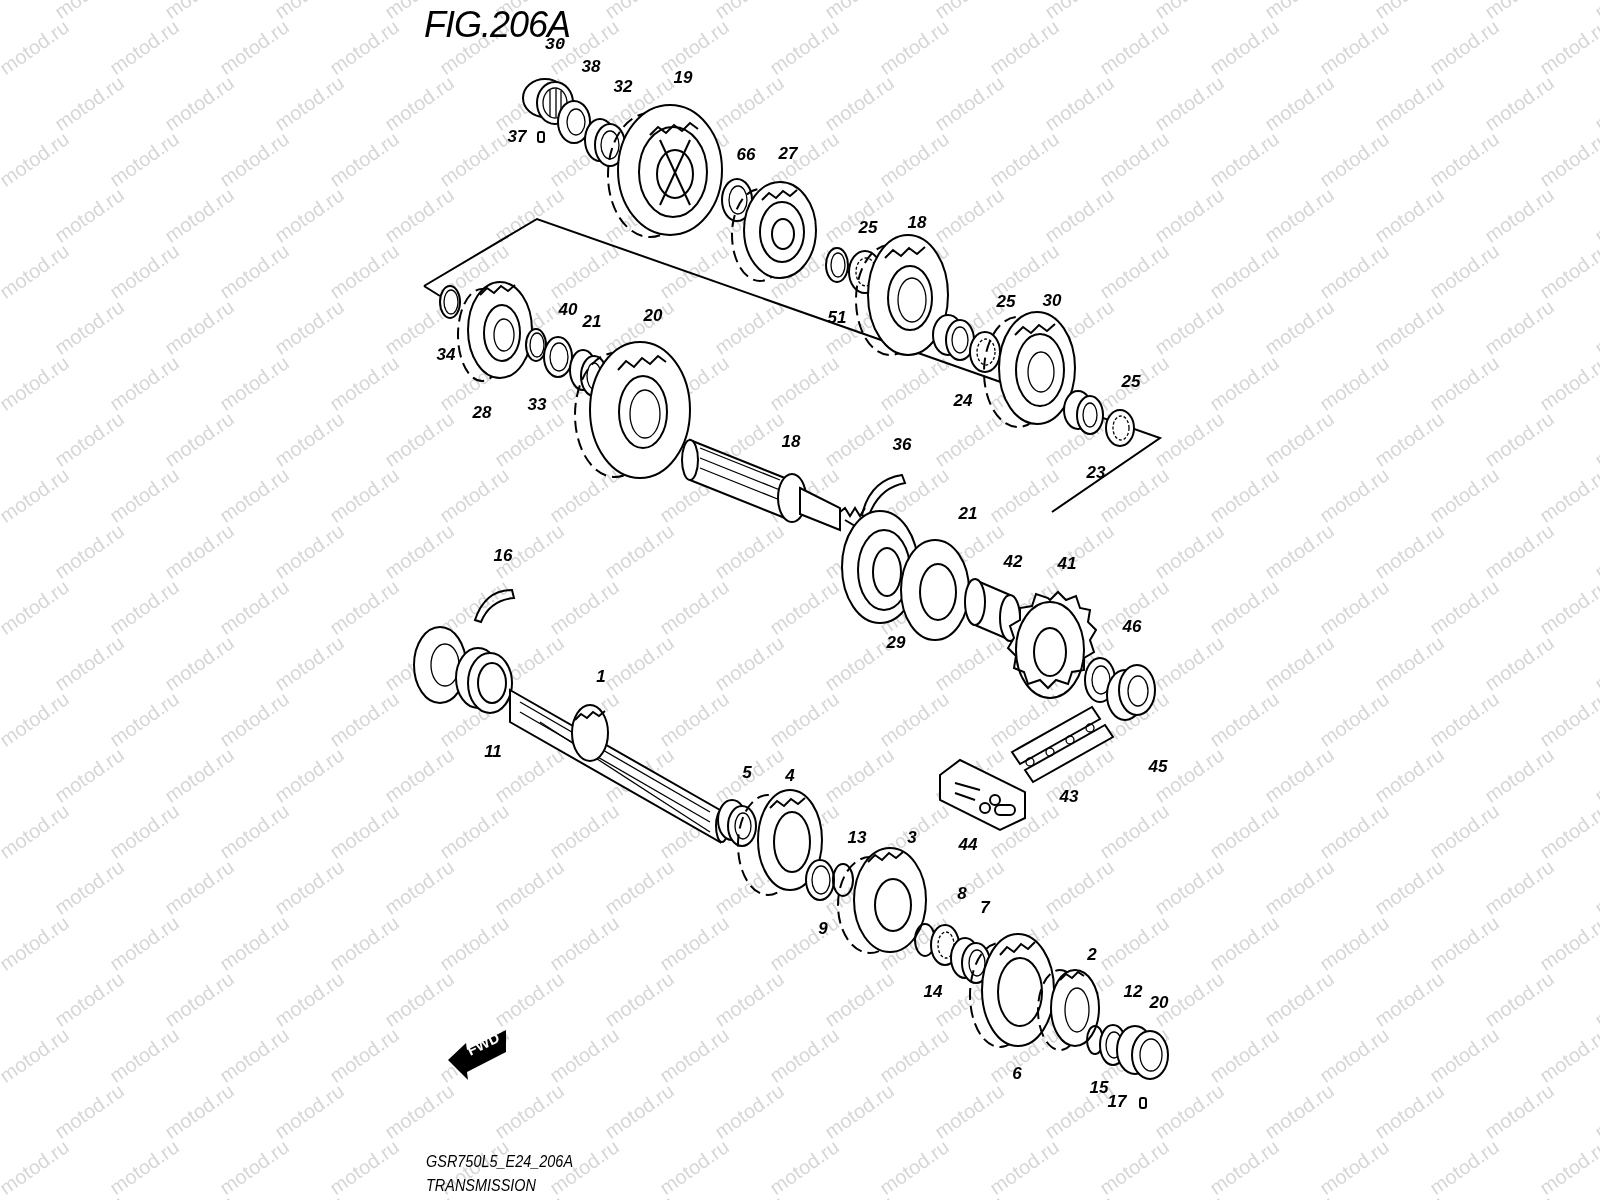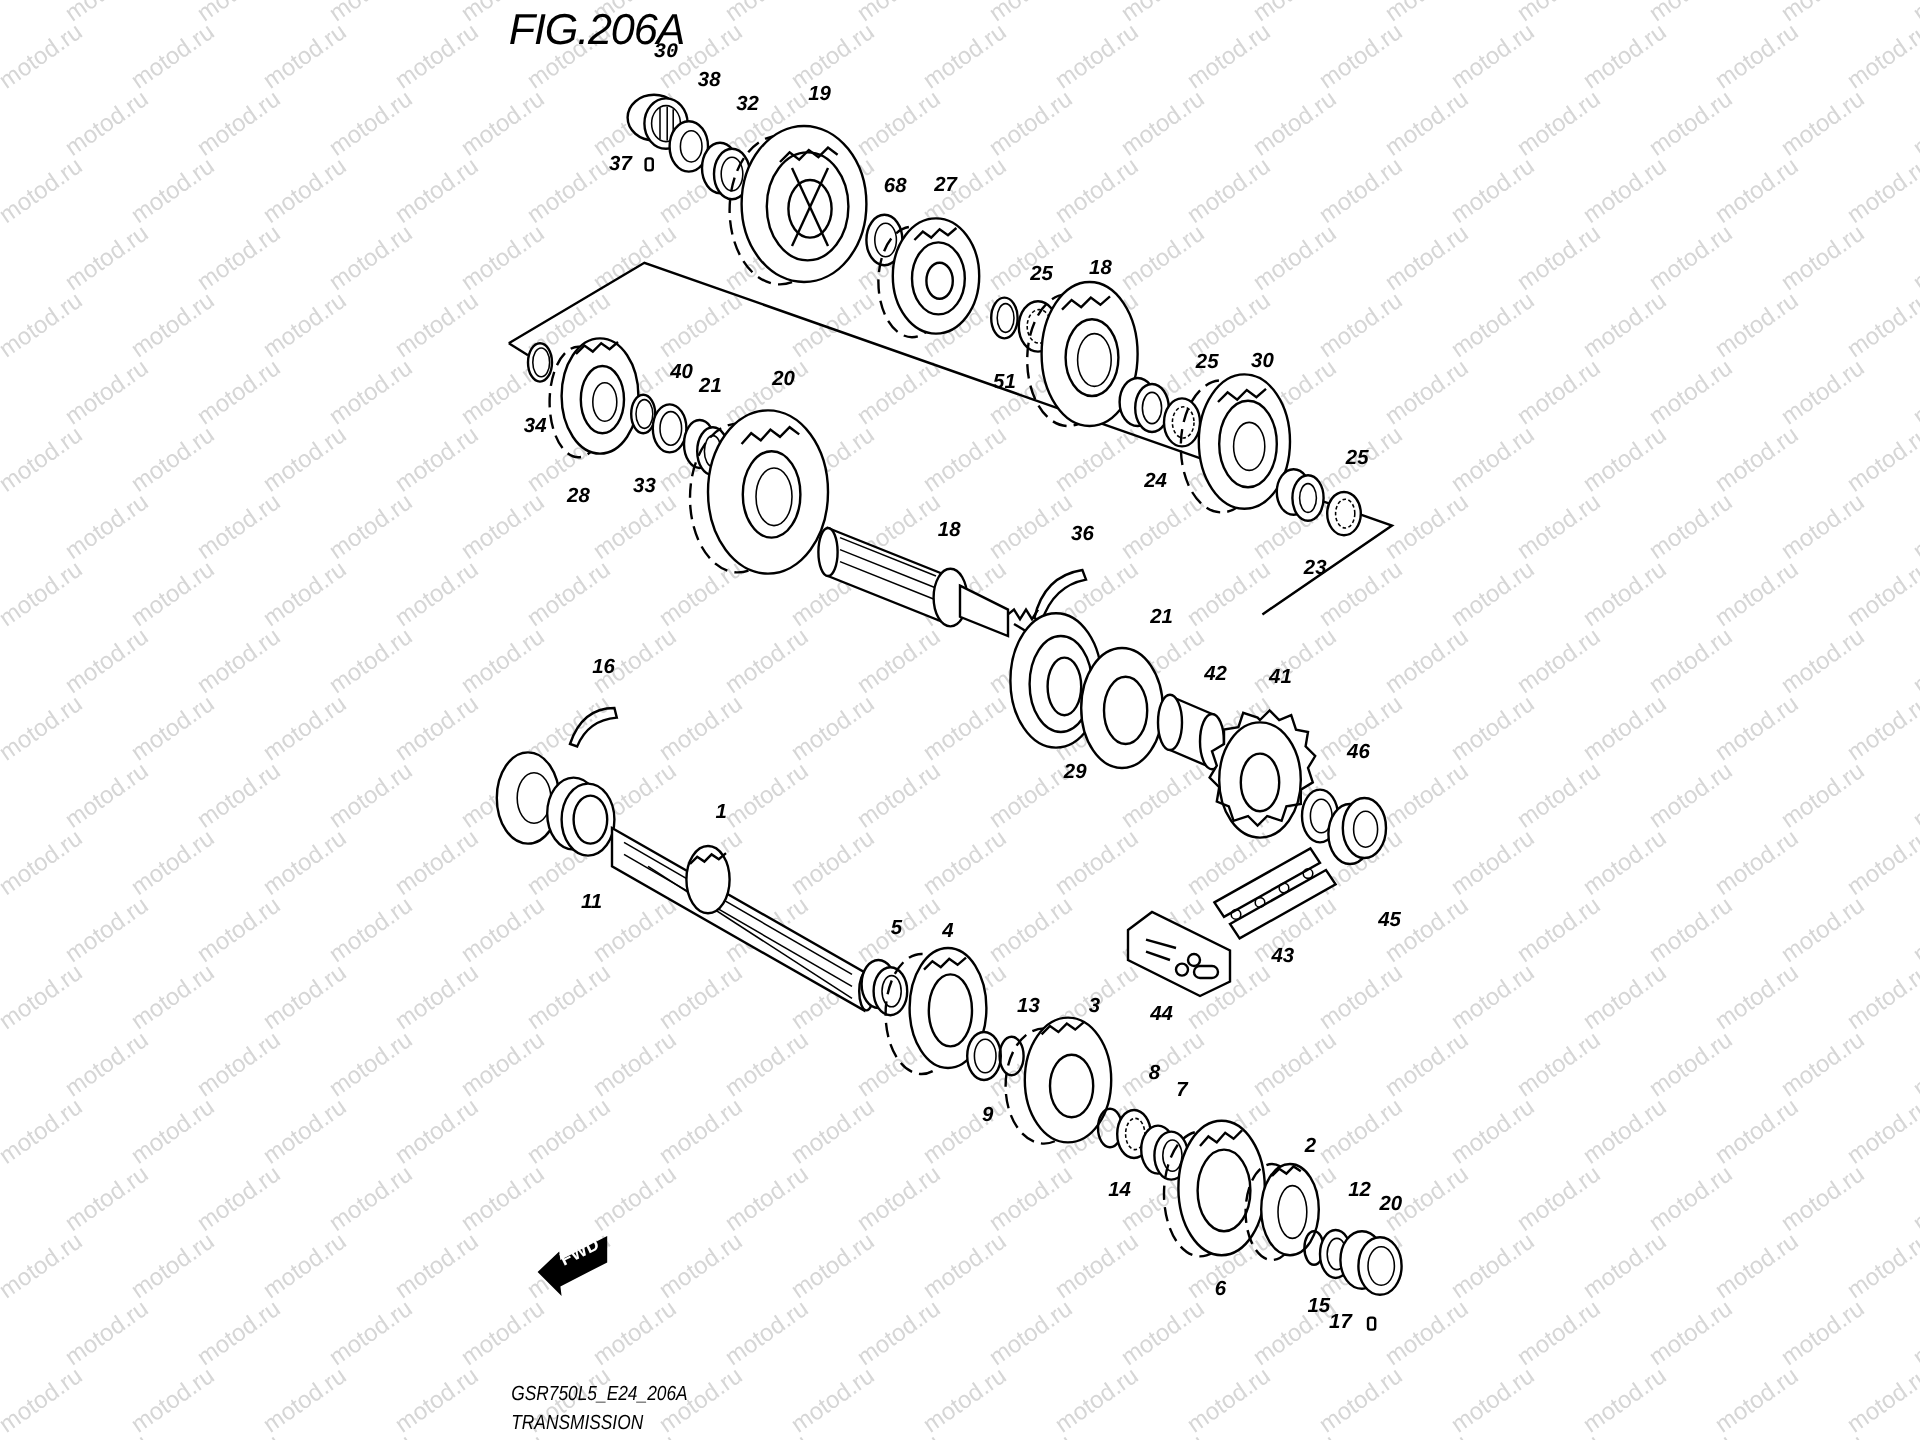--- a/index.html
+++ b/index.html
@@ -706,21 +706,21 @@
       <div class="callout" style="left: 896px; top: 643px;">29</div>
       <div class="callout" style="left: 555px; top: 44px; font-family: Liberation Mono, monospace;">30</div>
       <div class="callout" style="left: 968px; top: 514px;">21</div>
       <div class="callout" style="left: 623px; top: 87px;">32</div>
       <div class="callout" style="left: 537px; top: 405px;">33</div>
       <div class="callout" style="left: 446px; top: 355px;">34</div>
       <div class="callout" style="left: 837px; top: 318px;">51</div>
       <div class="callout" style="left: 902px; top: 445px;">36</div>
       <div class="callout" style="left: 517px; top: 137px;">37</div>
       <div class="callout" style="left: 591px; top: 67px;">38</div>
-      <div class="callout" style="left: 746px; top: 155px;">68</div>
+      <div class="callout" style="left: 746px; top: 155px;">66</div>
       <div class="callout" style="left: 568px; top: 310px;">40</div>
       <div class="callout" style="left: 1067px; top: 564px;">41</div>
       <div class="callout" style="left: 1013px; top: 562px;">42</div>
       <div class="callout" style="left: 1069px; top: 797px;">43</div>
       <div class="callout" style="left: 968px; top: 845px;">44</div>
       <div class="callout" style="left: 1158px; top: 767px;">45</div>
       <div class="callout" style="left: 1132px; top: 627px;">46</div>
     </div>
 </div>
 

